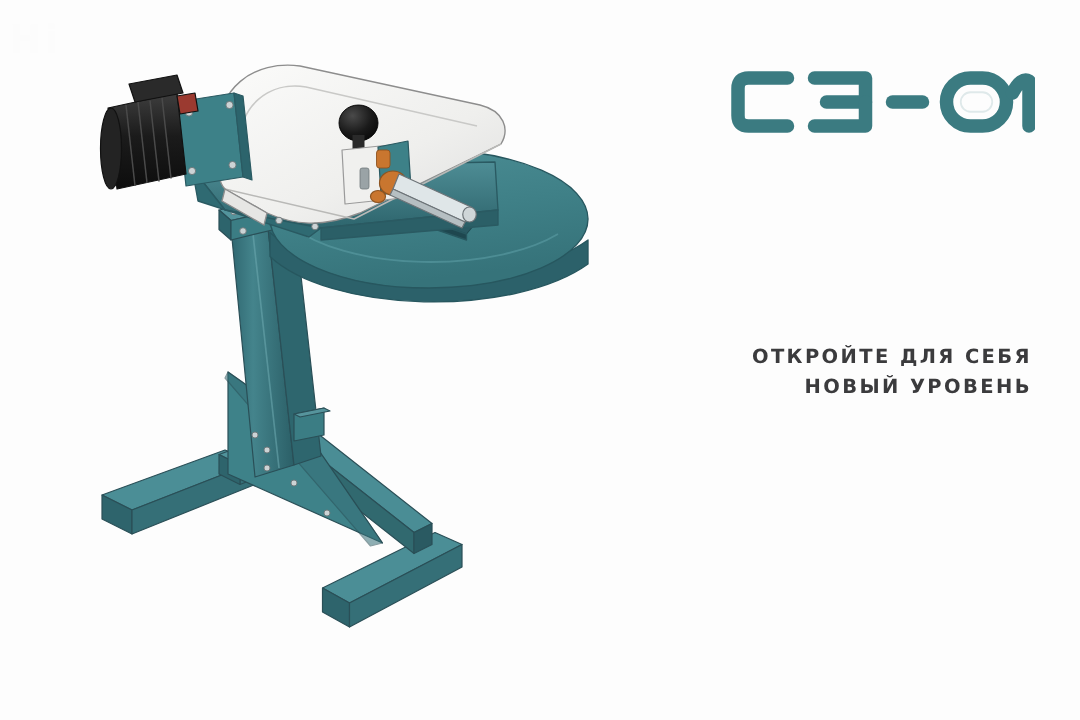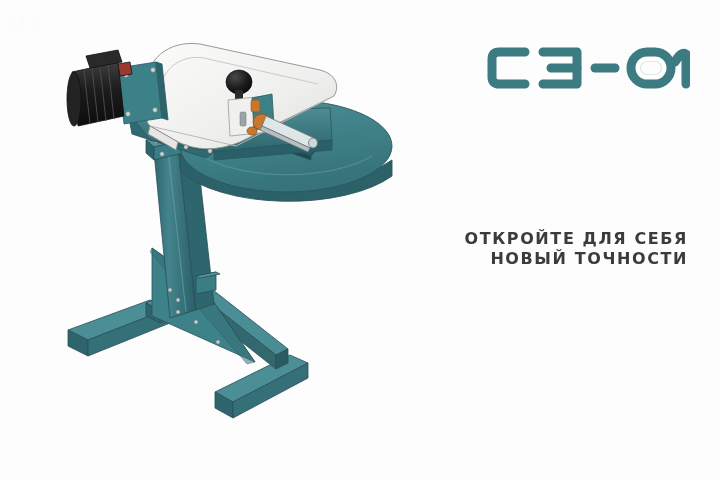--- a/index.html
+++ b/index.html
@@ -24,21 +24,21 @@
   #logo svg{display:block;width:100%;height:100%;}
 
   
   #tagline{
     position:absolute;right:32px;top:229px;
     width:370px;
     text-align:right;
     color:#3b3b3d;
     font-family:"DejaVu Sans", sans-serif;
     font-weight:700;
-    font-size:16px;
+    font-size:13px;
     line-height:20px;
     letter-spacing:1.6px;
     white-space:nowrap;
   }
   #tagline .tl{display:block;}
 
   
   #watermark{
     position:absolute;left:6px;top:12px;
     font-size:26px;font-weight:700;
@@ -252,16 +252,16 @@
       </g>
 
       <rect x="155.5" y="19.5" width="21" height="13" rx="6.5" ry="6.5" fill="none" stroke="#dfe9ea" stroke-width="1.2"></rect>
 
       <text x="0" y="0" font-size="0" fill="none">СЗ-01</text>
     </svg>
   </div>
 
   <div id="tagline">
     <span class="tl">ОТКРОЙТЕ ДЛЯ СЕБЯ</span>
-    <span class="tl">НОВЫЙ ТОЧНОСТИ</span>
+    <span class="tl">НОВЫЙ УРОВЕНЬ</span>
   </div>
 
 </div>
 
 </body></html>

